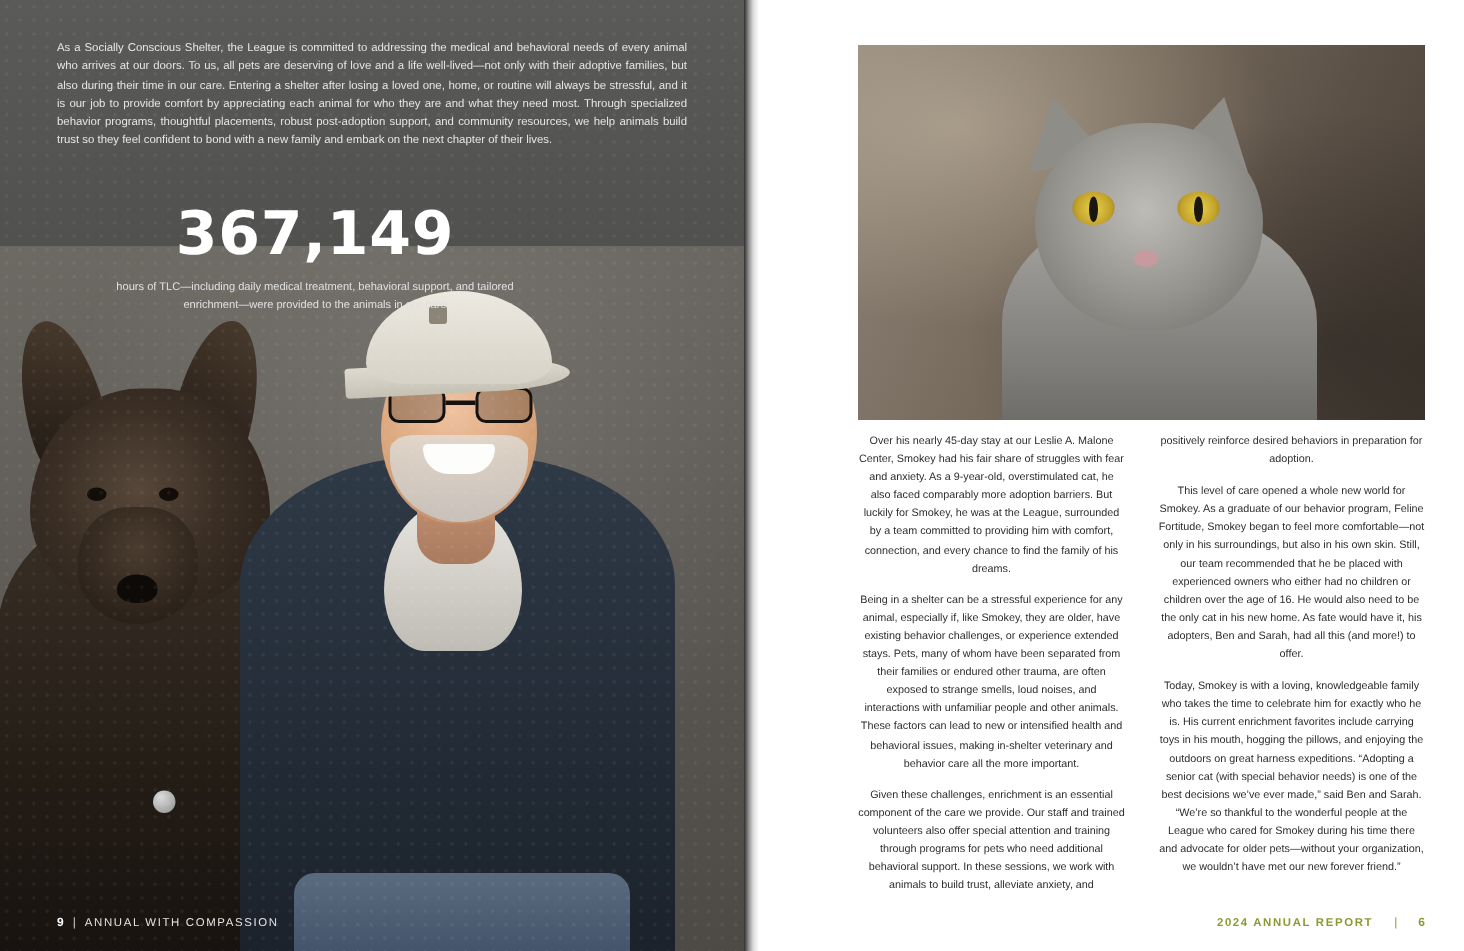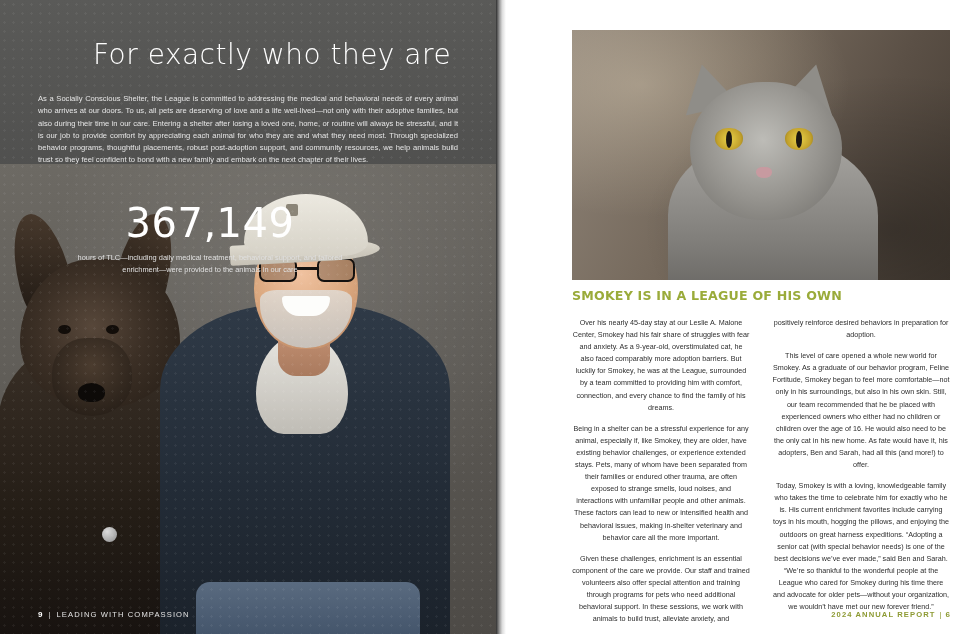--- a/index.html
+++ b/index.html
@@ -227,21 +227,21 @@
     text-align: justify;
   }
   .stat-block {
     margin-top: 36px;
     margin-left: 22px;
     width: 300px;
     text-align: center;
   }
   .stat-number {
     font-family: "DejaVu Sans", sans-serif;
-    font-weight: normal;
+    font-weight: bold;
     font-size: 40px;
     color: #ffffff;
     letter-spacing: 0.5px;
     line-height: 1;
   }
   .stat-caption {
     margin-top: 9px;
     font-size: 7.4px;
     line-height: 1.62;
     color: #e0e0e0;
@@ -377,21 +377,21 @@
     color: #2d2d2d;
     text-align: center;
   }
   .col p { margin-bottom: 9px; }
 
   .right-footer {
     position: absolute;
     right: 26px; bottom: 15px;
     display: flex;
     align-items: center;
-    gap: 4px;
+    gap: 14px;
     justify-content: space-between;
   }
   .rf-text {
     font-size: 7.6px;
     letter-spacing: 1.1px;
     color: #8d9a33;
     font-weight: bold;
   }
   .rf-sep { color: #8d9a33; font-size: 8px; }
   .rf-num { font-size: 8px; color: #8d9a33; font-weight: bold; }
@@ -434,33 +434,32 @@
         </div>
         <div class="man-cap-brim"></div>
         <div class="man-cap"></div>
         <div class="cap-logo"></div>
       </div>
     </div>
 
     <div class="dot-texture"></div>
 
     <div class="left-content">
-      <h1 class="headline">For exactly who they are</h1>
       <p class="body-copy">As a Socially Conscious Shelter, the League is committed to addressing the medical and behavioral needs of every animal who arrives at our doors. To us, all pets are deserving of love and a life well-lived—not only with their adoptive families, but also during their time in our care. Entering a shelter after losing a loved one, home, or routine will always be stressful, and it is our job to provide comfort by appreciating each animal for who they are and what they need most. Through specialized behavior programs, thoughtful placements, robust post-adoption support, and community resources, we help animals build trust so they feel confident to bond with a new family and embark on the next chapter of their lives.</p>
 
       <div class="stat-block">
         <div class="stat-number">367,149</div>
         <div class="stat-caption">hours of TLC—including daily medical treatment, behavioral support, and tailored enrichment—were provided to the animals in our care</div>
       </div>
     </div>
 
     <div class="left-footer">
       <span class="footer-num">9</span>
       <span class="footer-sep">|</span>
-      <span class="footer-text">LEADING WITH COMPASSION</span>
+      <span class="footer-text">ANNUAL WITH COMPASSION</span>
     </div>
   </div>
 
   <div class="gutter"></div>
 
   <div class="page-right">
 
     <div class="cat-photo">
       <div class="cat-bg"></div>
       <div class="cat-body"></div>
@@ -471,21 +470,20 @@
       <div class="cat-eye l">
         <div class="cat-pupil"></div>
       </div>
       <div class="cat-eye r">
         <div class="cat-pupil"></div>
       </div>
       <div class="cat-nose"></div>
     </div>
 
     <div class="right-content">
-      <h2 class="section-title">SMOKEY IS IN A LEAGUE OF HIS OWN</h2>
       <div class="columns">
         <div class="col">
           <p>Over his nearly 45-day stay at our Leslie A. Malone Center, Smokey had his fair share of struggles with fear and anxiety. As a 9-year-old, overstimulated cat, he also faced comparably more adoption barriers. But luckily for Smokey, he was at the League, surrounded by a team committed to providing him with comfort, connection, and every chance to find the family of his dreams.</p>
           <p>Being in a shelter can be a stressful experience for any animal, especially if, like Smokey, they are older, have existing behavior challenges, or experience extended stays. Pets, many of whom have been separated from their families or endured other trauma, are often exposed to strange smells, loud noises, and interactions with unfamiliar people and other animals. These factors can lead to new or intensified health and behavioral issues, making in-shelter veterinary and behavior care all the more important.</p>
           <p>Given these challenges, enrichment is an essential component of the care we provide. Our staff and trained volunteers also offer special attention and training through programs for pets who need additional behavioral support. In these sessions, we work with animals to build trust, alleviate anxiety, and</p>
         </div>
         <div class="col">
           <p>positively reinforce desired behaviors in preparation for adoption.</p>
           <p>This level of care opened a whole new world for Smokey. As a graduate of our behavior program, Feline Fortitude, Smokey began to feel more comfortable—not only in his surroundings, but also in his own skin. Still, our team recommended that he be placed with experienced owners who either had no children or children over the age of 16. He would also need to be the only cat in his new home. As fate would have it, his adopters, Ben and Sarah, had all this (and more!) to offer.</p>
           <p>Today, Smokey is with a loving, knowledgeable family who takes the time to celebrate him for exactly who he is. His current enrichment favorites include carrying toys in his mouth, hogging the pillows, and enjoying the outdoors on great harness expeditions. “Adopting a senior cat (with special behavior needs) is one of the best decisions we’ve ever made,” said Ben and Sarah. “We’re so thankful to the wonderful people at the League who cared for Smokey during his time there and advocate for older pets—without your organization, we wouldn’t have met our new forever friend.”</p>

